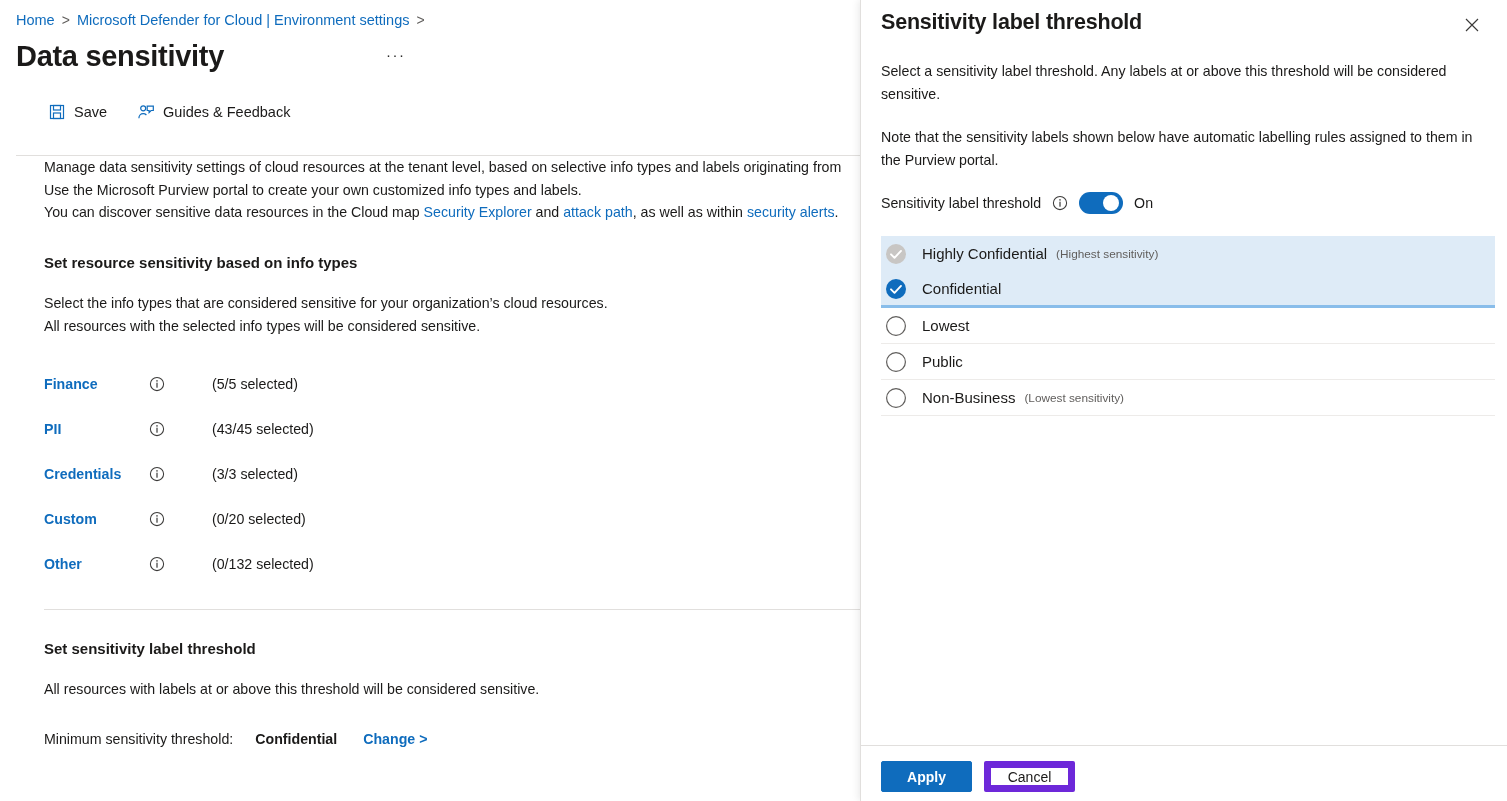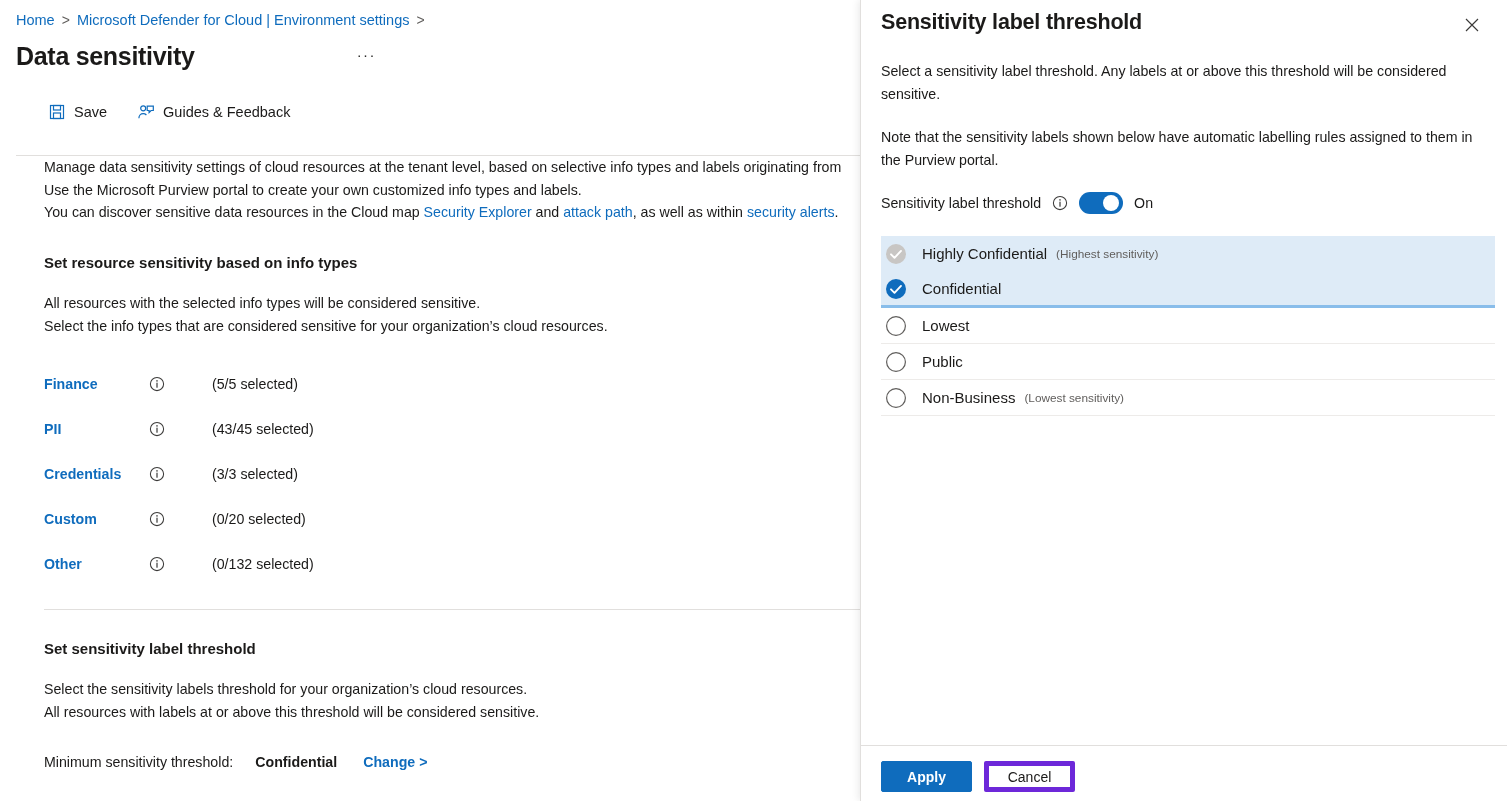--- a/index.html
+++ b/index.html
@@ -14,21 +14,21 @@
   .screen { position: relative; width: 1507px; height: 801px; background:#fff; }
 
   
   .main { position: absolute; left:0; top:0; width: 861px; height: 801px; background:#fff; overflow:hidden; }
 
   .breadcrumb { display:flex; align-items:flex-end; padding: 8px 0 0 16px; font-size: 14.5px; height: 28px; }
   .crumb-link { color:#0f6cbd; cursor:pointer; white-space:nowrap; }
   .crumb-sep { color:#605e5c; margin: 0 7px; font-size: 14px; }
 
   .title-row { display:flex; align-items:center; padding: 4px 0 0 16px; height: 46px; }
-  .page-title { font-size: 25px; font-weight: 600; letter-spacing: -0.3px; color:#1b1a19;margin-top:7px; }
+  .page-title { font-size: 29px; font-weight: 600; letter-spacing: -0.3px; color:#1b1a19;margin-top:7px; }
   .ellipsis-btn {
     margin-left: 156px; color:#2b2a29; font-size: 15px; letter-spacing:1.5px;
     cursor:pointer; padding: 2px 6px; line-height: 1; align-self:flex-end; margin-bottom: 10px;
   }
 
   .toolbar { display:flex; align-items:center; gap: 22px; padding: 0 0 0 44px; height: 44px; margin-top: 16px; }
   .tool-btn { display:flex; align-items:center; gap: 8px; cursor:pointer; font-size: 14.5px; color:#1b1a19; padding: 4px 4px; }
   .tool-ico { width:18px; height:18px; display:block; }
 
   .divider-full { position:absolute; left:16px; right:0; top:155px; height:1px; background:#e1dfdd; }
@@ -85,21 +85,21 @@
   .label-row.is-selected { background:#deebf7; border-bottom: 3px solid #89bdea; }
   .mark { width: 22px; height: 22px; flex:0 0 22px; margin-right: 15px; }
   .label-name { font-size: 15px; color:#1b1a19; }
   .label-hint { font-size: 11.8px; color:#605e5c; margin-left: 9px; }
 
   .panel-foot-sep { position:absolute; left:0; right:0; bottom: 55px; height:1px; background:#e1dfdd; }
   .panel-foot { position:absolute; left: 20px; bottom: 9px; display:flex; gap: 12px; }
   .btn { height: 31px; min-width: 91px; font-size: 14px; font-family:"Liberation Sans", sans-serif;
          border-radius: 2px; cursor:pointer; padding: 0 14px; }
   .btn-primary { background:#0f6cbd; color:#fff; border:1px solid #0f6cbd; font-weight: 600; }
-  .btn-secondary { background:#fff; color:#1b1a19; border:5px solid #6d28d9; }
+  .btn-secondary { background:#fff; color:#1b1a19; border:7px solid #6d28d9; }
 </style>
 </head>
 <body>
 
 <div class="screen">
 
   <div class="main">
 
     <div class="breadcrumb">
       <span class="crumb-link">Home</span>
@@ -140,22 +140,22 @@
 
     <div class="content">
       <div class="desc">Manage data sensitivity settings of cloud resources at the tenant level, based on selective info types and labels originating from</div>
       <div class="desc">Use the Microsoft Purview portal to create your own customized info types and labels.</div>
       <div class="desc">
         <span>You can discover sensitive data resources in the Cloud map </span><span class="inline-link">Security Explorer</span><span> and </span><span class="inline-link">attack path</span><span>, as well as within </span><span class="inline-link">security alerts</span><span>.</span>
       </div>
 
       <div class="section-h">Set resource sensitivity based on info types</div>
       <div class="section-sub">
+        <div>Select the info types that are considered sensitive for your organization’s cloud resources.</div>
         <div>All resources with the selected info types will be considered sensitive.</div>
-        <div>Select the info types that are considered sensitive for your organization’s cloud resources.</div>
       </div>
 
       <div class="types">
 
         <div class="type-row">
           <span class="type-name">Finance</span>
           <span class="info-ico">
             <svg width="16" height="16" viewBox="0 0 16 16">
               <circle cx="8" cy="8" r="6.6" fill="none" stroke="#3b3a39" stroke-width="1.05"></circle>
               <circle cx="8" cy="4.9" r="0.78" fill="#3b3a39"></circle>
@@ -213,21 +213,20 @@
           <span class="type-count">(0/132 selected)</span>
         </div>
 
       </div>
 
       <div class="divider-mid"></div>
 
       <div class="threshold-block">
         <div class="section-h" style="margin-top:0">Set sensitivity label threshold</div>
         <div class="section-sub">
-          <div>Select the sensitivity labels threshold for your organization’s cloud resources.</div>
           <div>All resources with labels at or above this threshold will be considered sensitive.</div>
         </div>
         <div class="thr-row">
           <span class="thr-label">Minimum sensitivity threshold:</span>
           <span class="thr-value">Confidential</span>
           <span class="thr-change">Change  &gt;</span>
         </div>
       </div>
     </div>
   </div>

